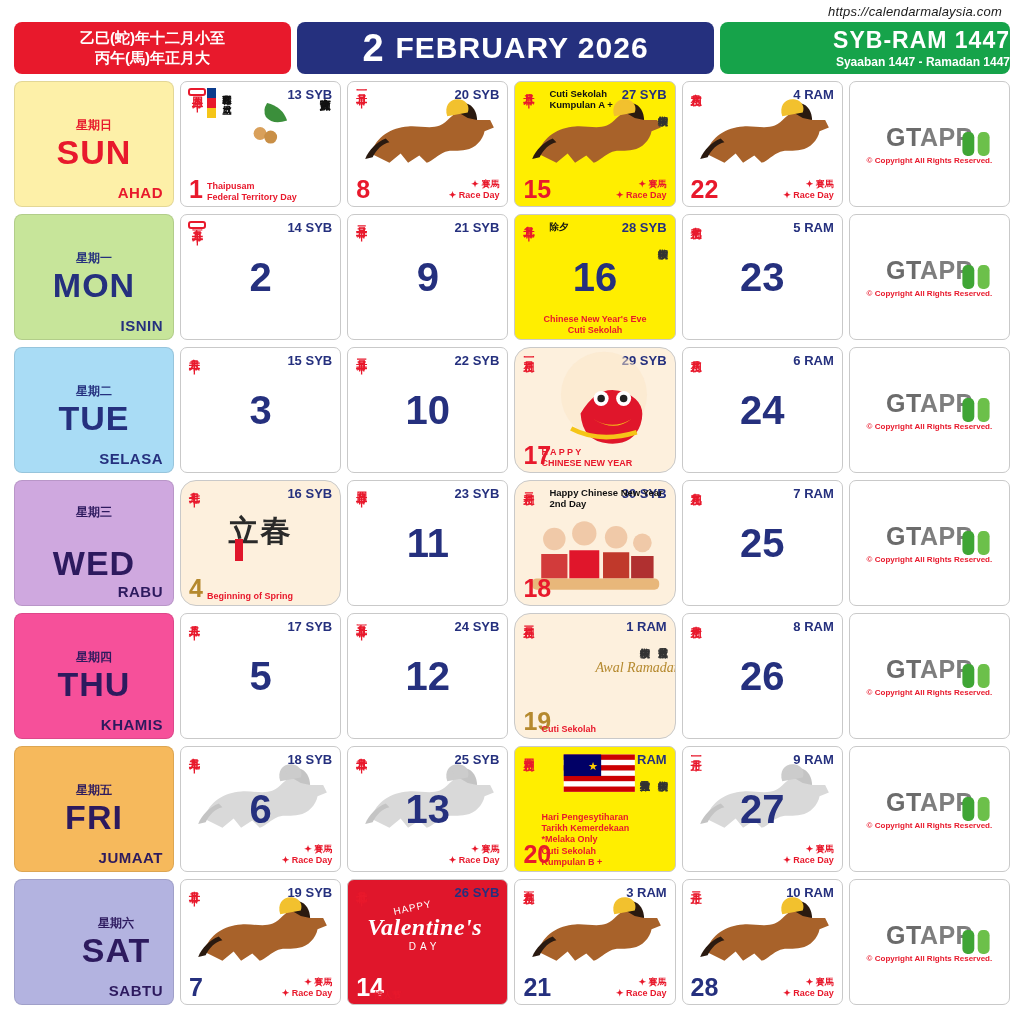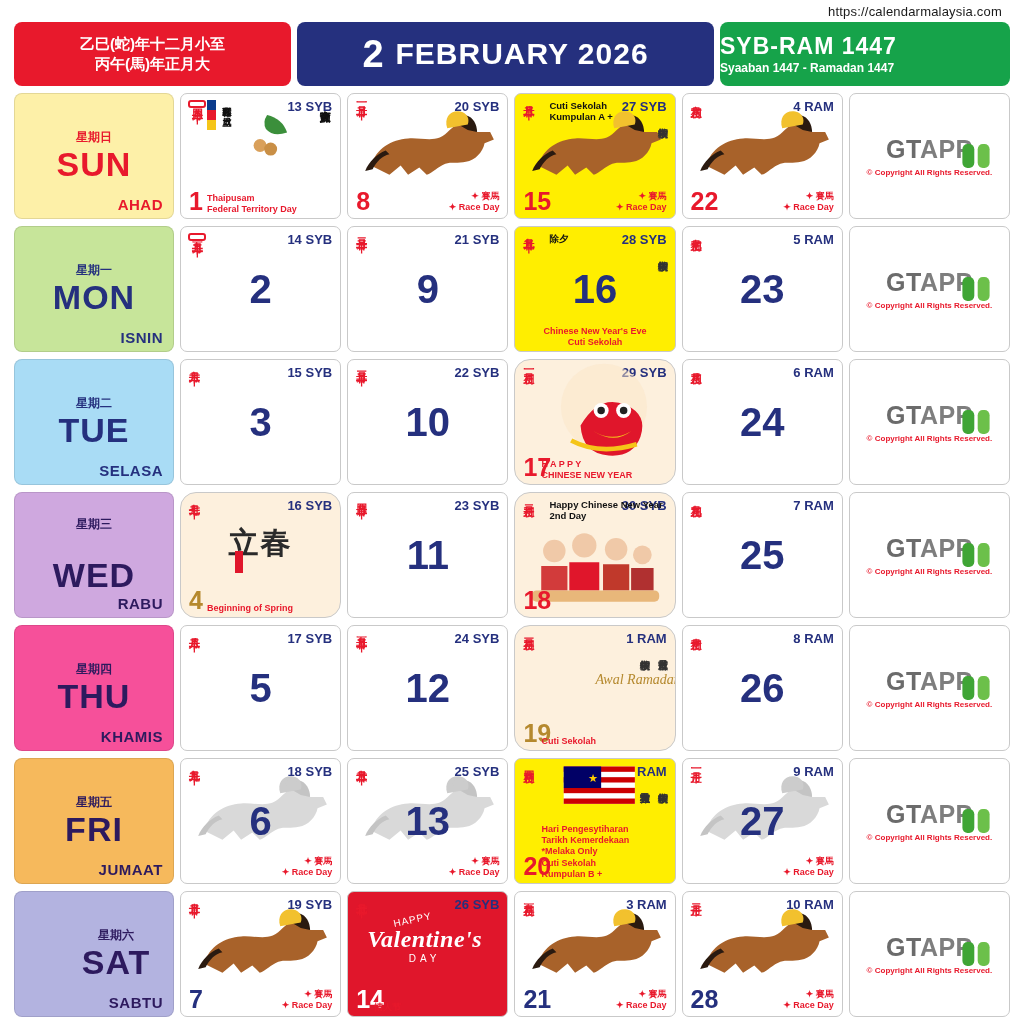--- a/index.html
+++ b/index.html
@@ -13,26 +13,27 @@
     position: relative;
     width: 1024px; height: 1024px;
     padding: 0 14px;
   }
   .url-bar {
     text-align: right;
     font-size: 13px;
     color: #1a1a1a;
     padding: 4px 8px 3px 0;
     letter-spacing: .2px;
+    font-style: italic;
   }
   
   .header {
     display: flex;
     gap: 6px;
-    height: 64px;
+    height: 52px;
     margin-bottom: 7px;
   }
   .hdr-left {
     flex: 0 0 277px;
     background: #e8192c;
     border-radius: 8px;
     color: #fff;
     display: flex; flex-direction: column;
     align-items: center; justify-content: center;
     line-height: 1.35;
@@ -54,21 +55,21 @@
   }
   .hdr-mid .mname {
     font-size: 30px; font-weight: bold; letter-spacing: 1px;
   }
   .hdr-right {
     flex: 0 0 290px;
     background: #16a34a;
     border-radius: 8px;
     color: #fff;
     display: flex; flex-direction: column;
-    align-items: flex-start; justify-content: center;
+    align-items: flex-end; justify-content: center;
   }
   .hdr-right .hij-main { font-size: 23px; font-weight: bold; letter-spacing: 1px; }
   .hdr-right .hij-sub { font-size: 12px; font-weight: bold; margin-top: 1px; }
 
   
   .grid { display: flex; flex-direction: column; gap: 7px; }
   .row { display: flex; gap: 6px; height: 126px; }
 
   .daylabel {
     flex: 0 0 160px;

